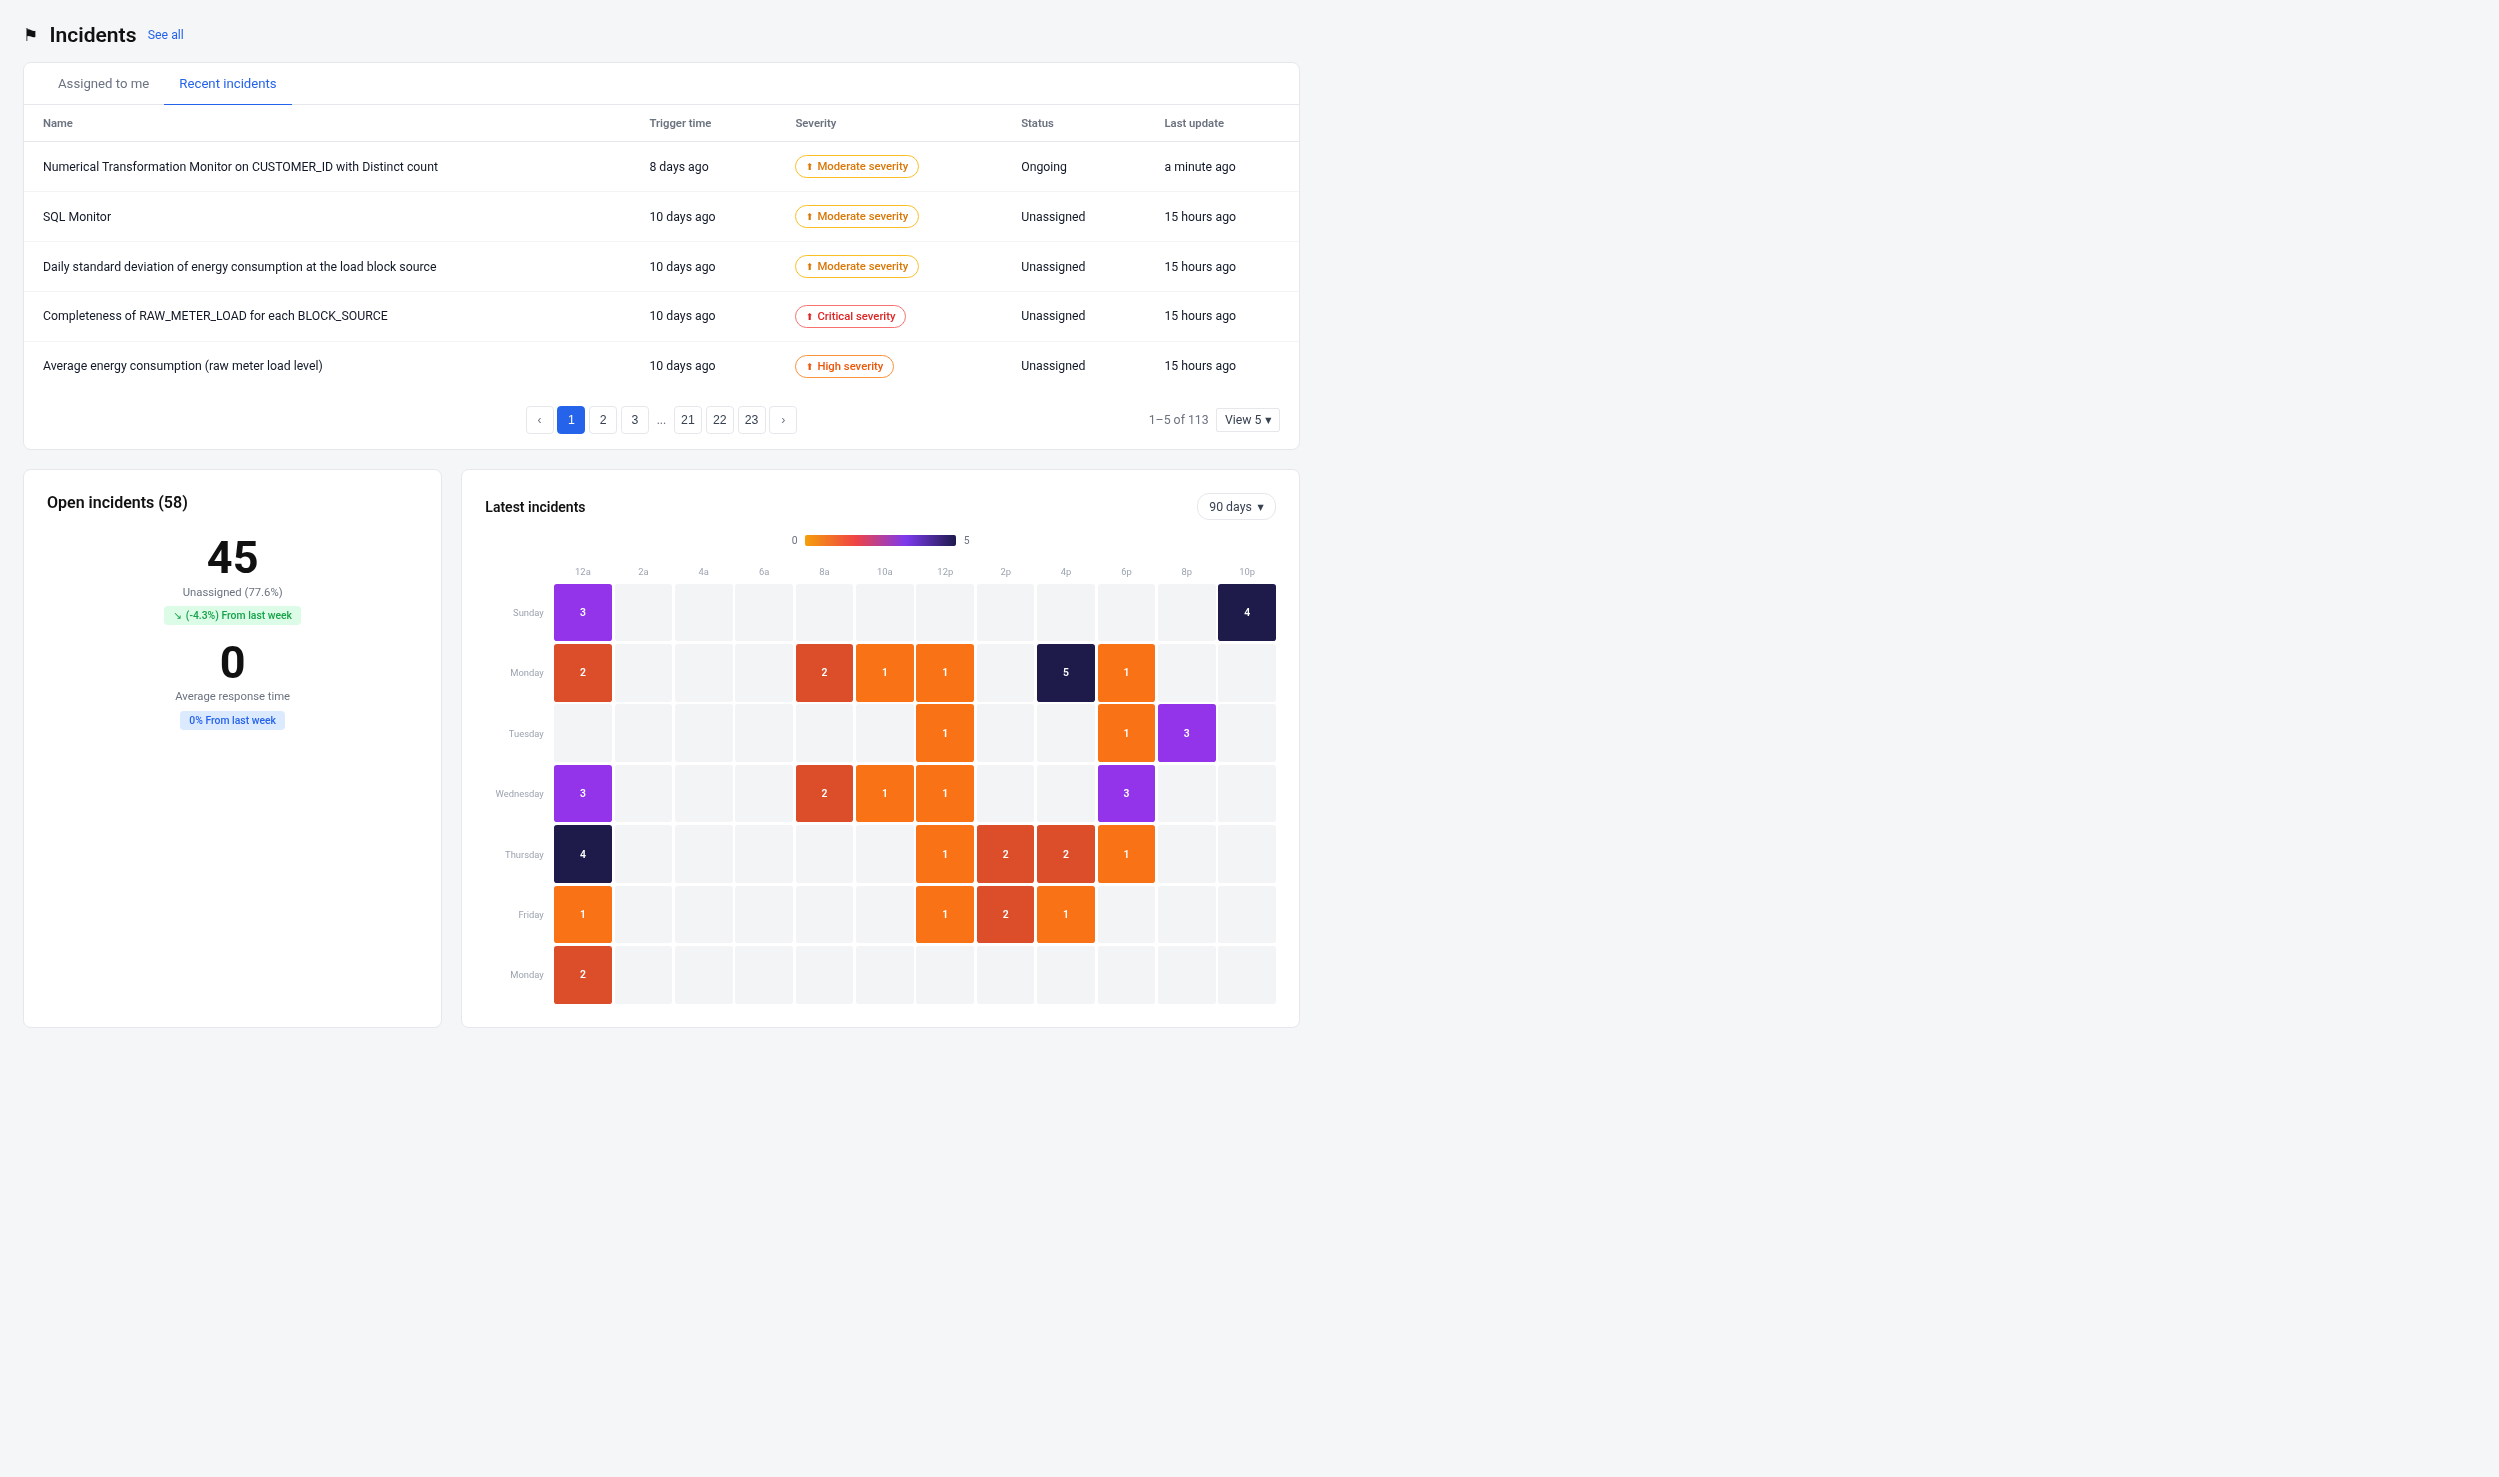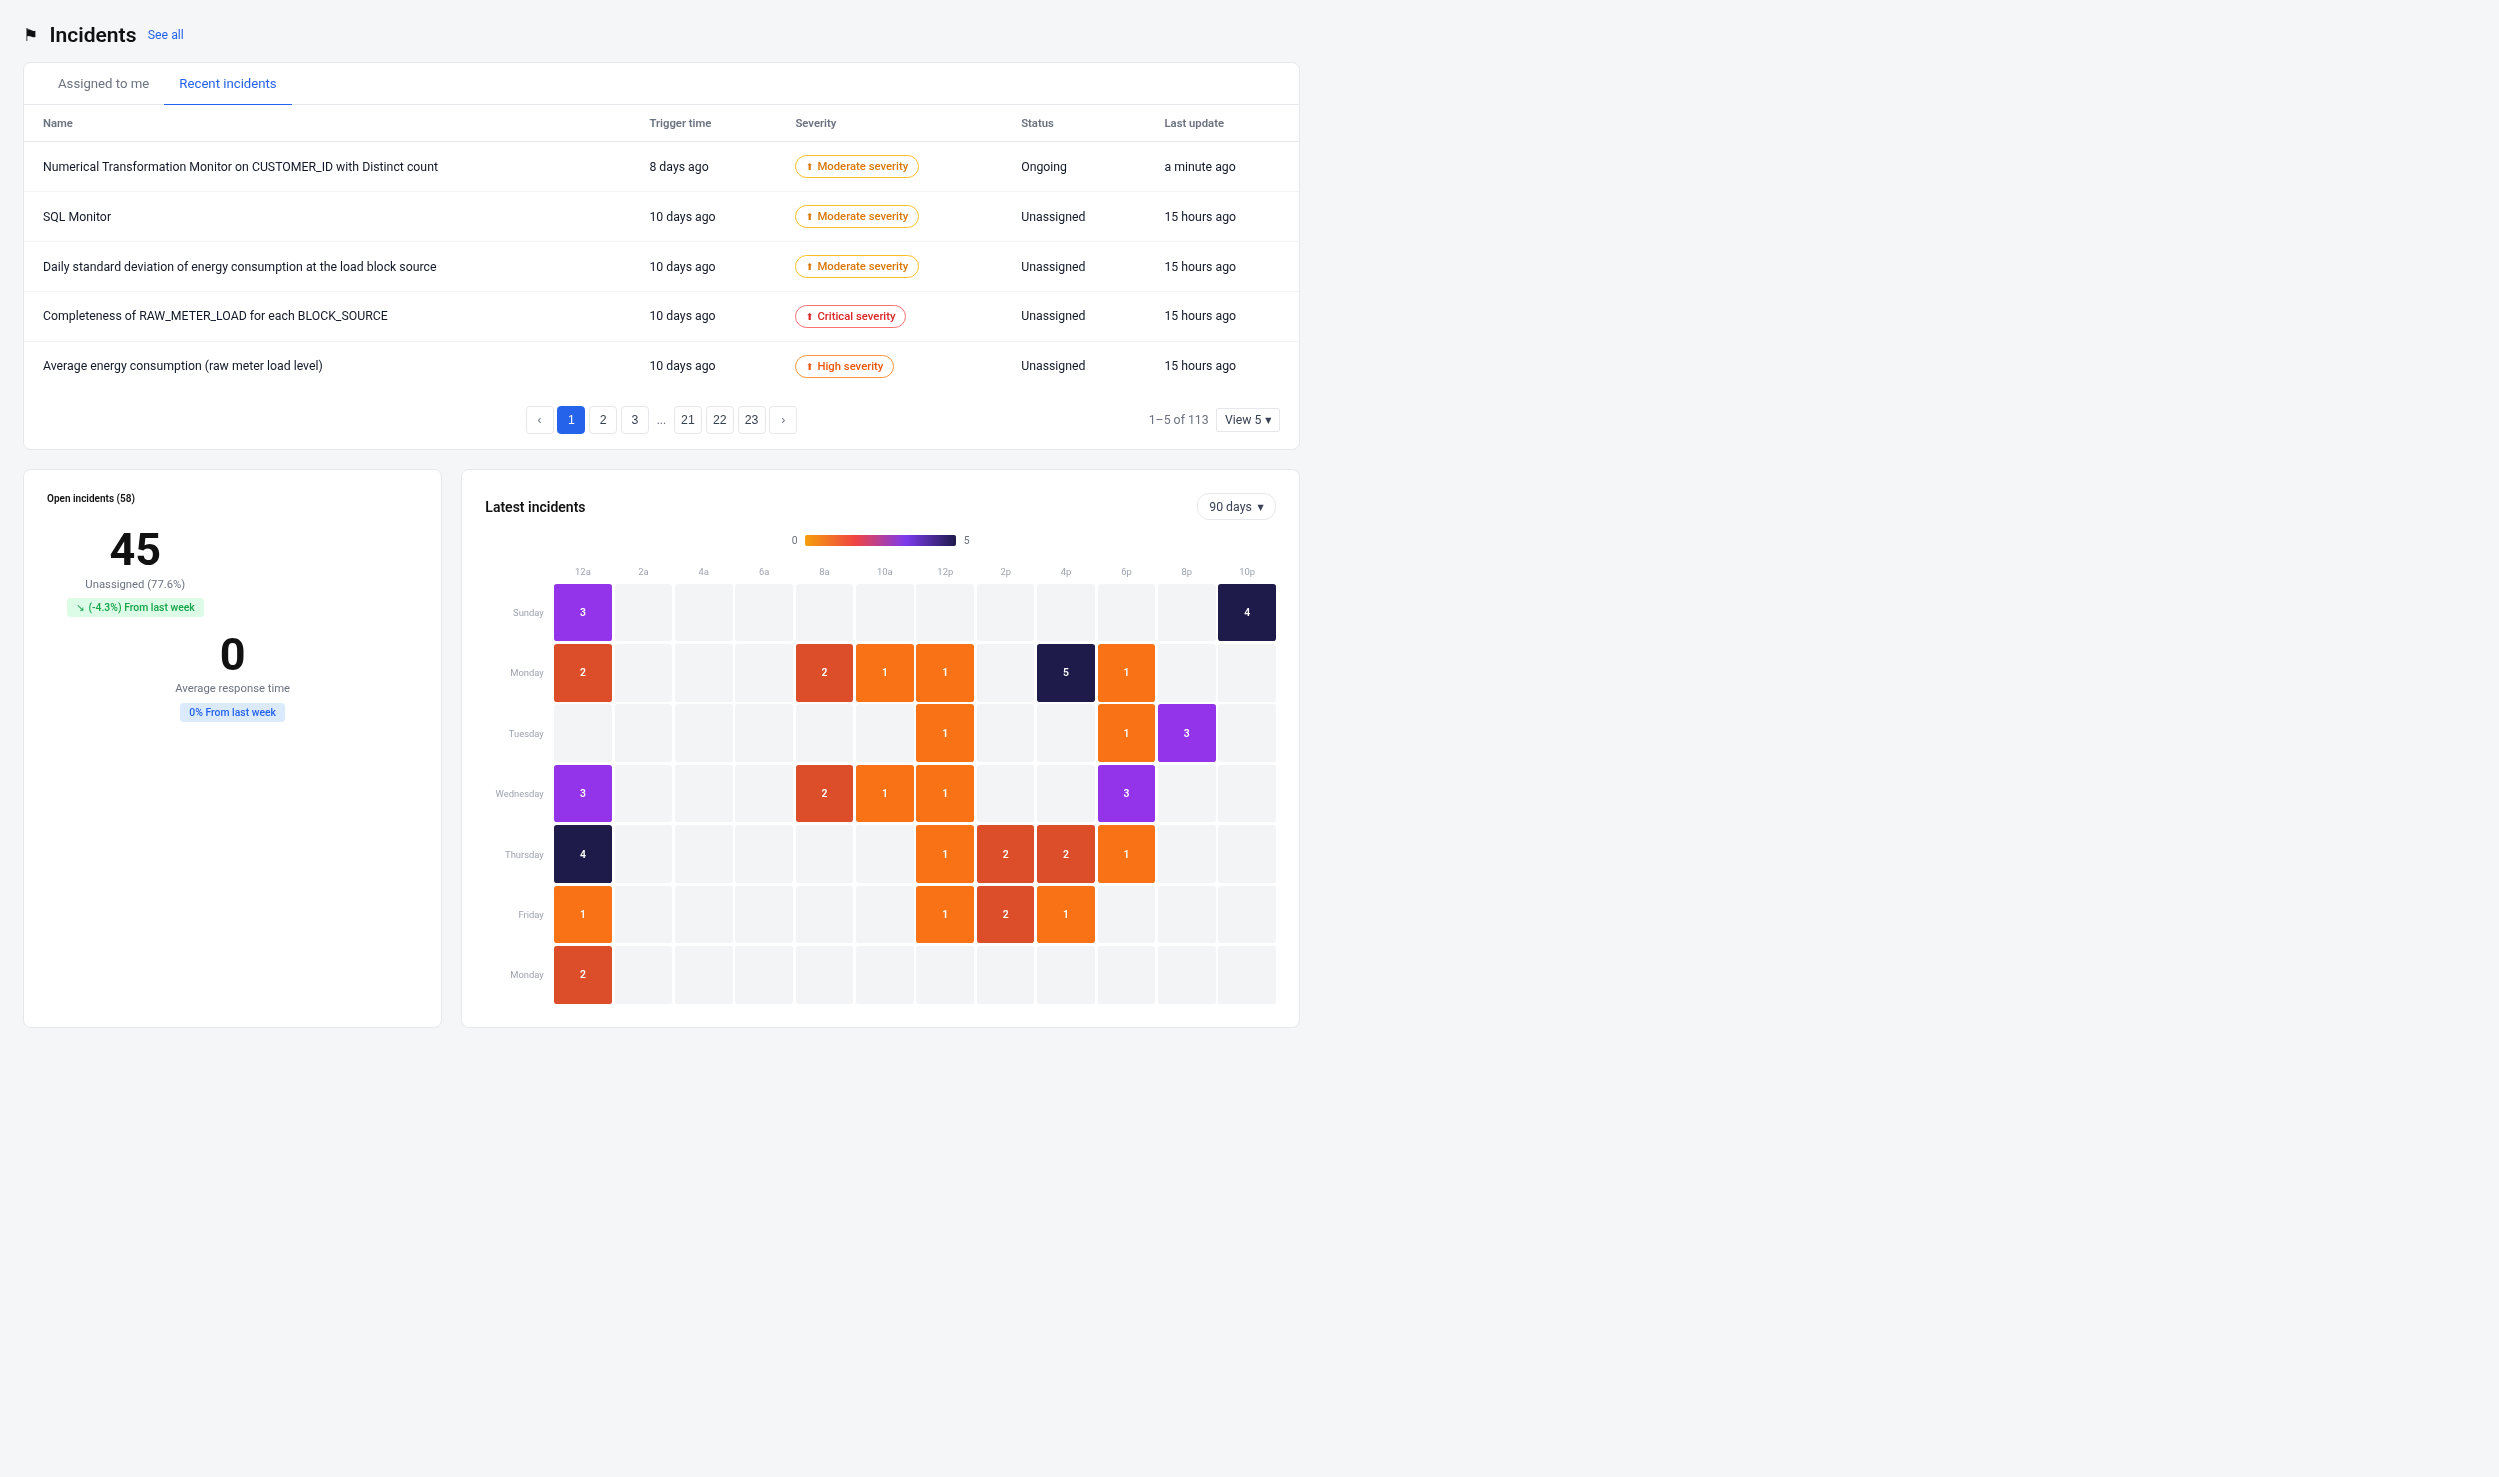--- a/index.html
+++ b/index.html
@@ -170,28 +170,28 @@
       grid-template-columns: 1fr 2fr;
       gap: 19px;
     }
     .open-incidents-card {
       background: #fff;
       border-radius: 7.6px;
       border: 0.9px solid #e5e7eb;
       padding: 23px;
     }
     .open-incidents-title {
-      font-size: 10px;
+      font-size: 16px;
       font-weight: 600;
       color: #111;
       margin-bottom: 23px;
     }
     .metrics-grid {
       display: grid;
-      grid-template-columns: 1fr 1fr;
+      grid-template-columns: 1fr;
       gap: 18px;
     }
     .metric-block {
       text-align: center;
     }
     .metric-number {
       font-size: 45px;
       font-weight: 700;
       color: #111;
       line-height: 1;

